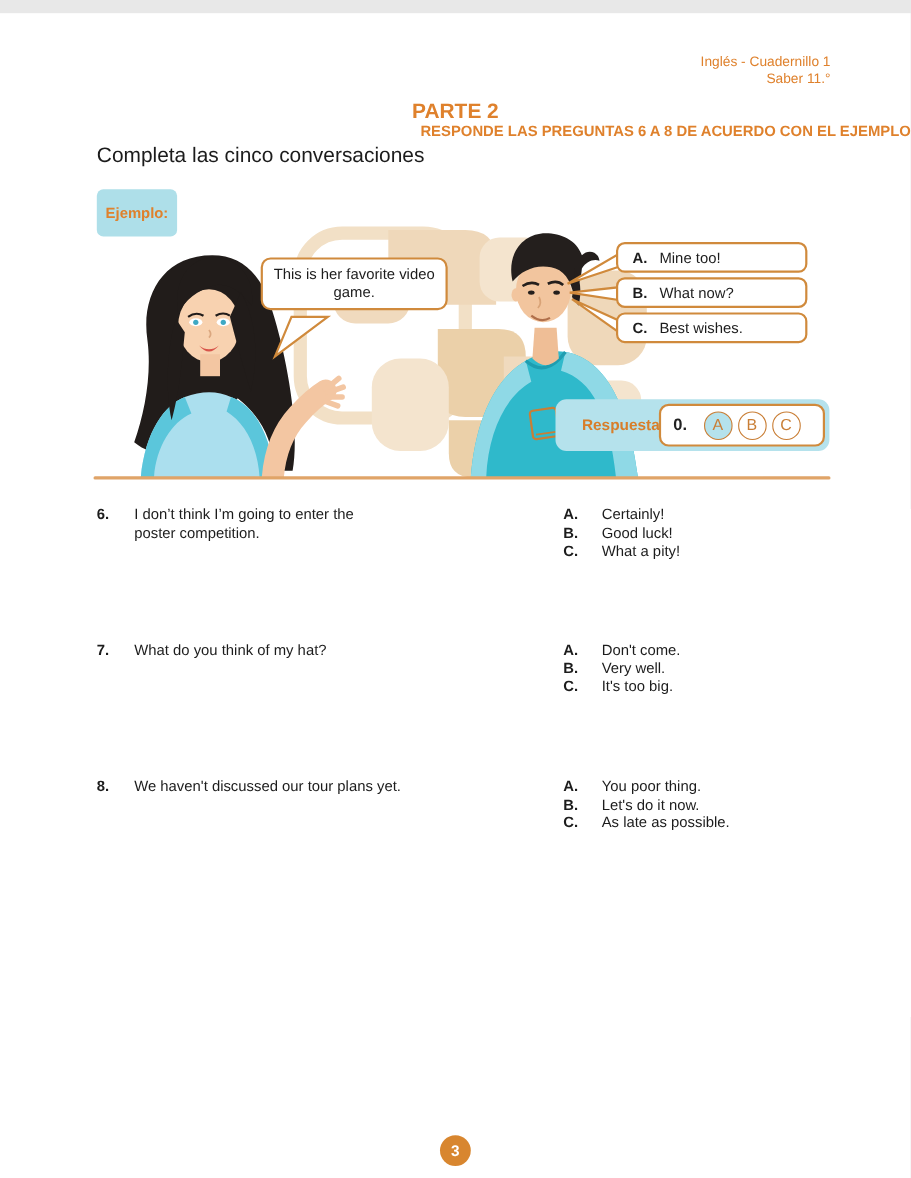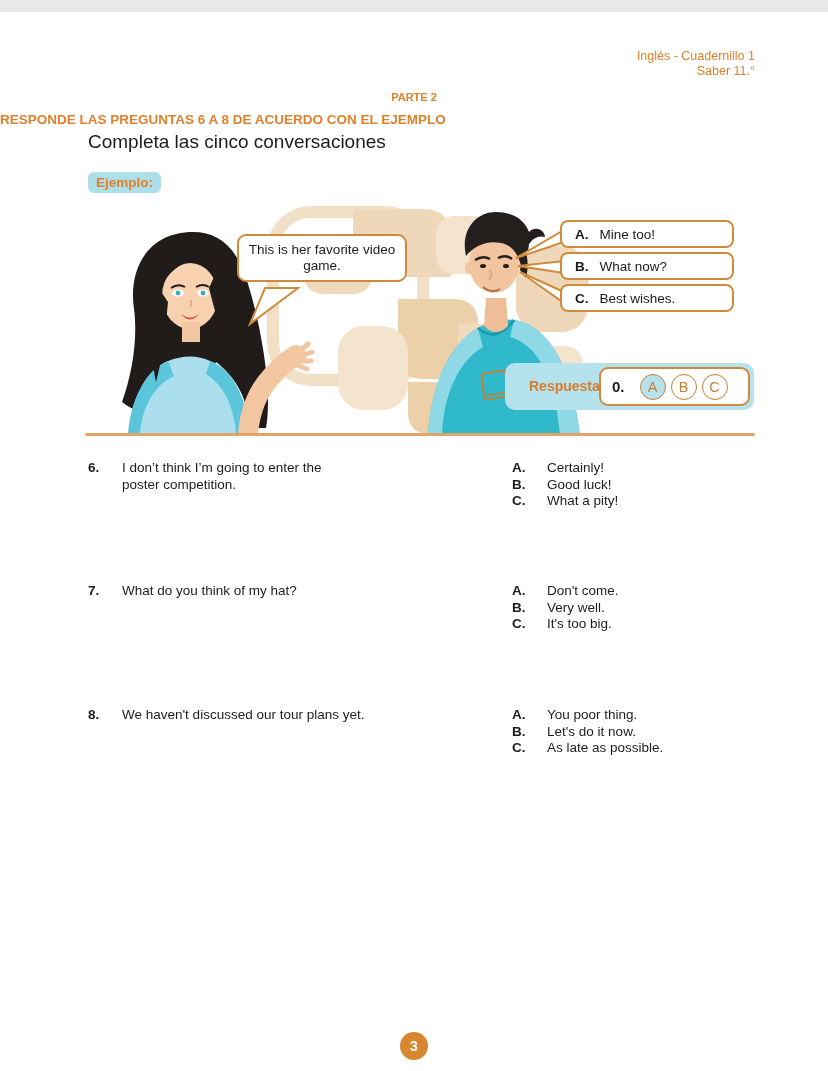--- a/index.html
+++ b/index.html
@@ -5,28 +5,28 @@
   html,body{margin:0;padding:0;background:#e8e8e8;}
   .page{position:relative;width:828px;height:1071px;background:#ffffff;margin:12px auto;
         font-family:"Liberation Sans",sans-serif;color:#1c1c1c;overflow:hidden;}
 
   
   .doc-header{position:absolute;top:37px;right:73px;text-align:right;
               color:#df812c;font-size:12.5px;line-height:15px;}
 
   
   .part-title{position:absolute;top:79px;left:0;width:100%;text-align:center;
-              color:#df812c;font-weight:bold;font-size:11px;}
-  .part-subtitle{position:absolute;top:100px;left:0;width:100%;text-align:left;
+              color:#df812c;font-weight:bold;font-size:19px;}
+  .part-subtitle{position:absolute;top:100px;left:0;width:100%;text-align:right;
               color:#df812c;font-weight:bold;font-size:13.5px;}
 
   
   .instructions{position:absolute;top:121px;left:88px;font-size:19px;line-height:17px;}
   .ejemplo-pill{position:absolute;top:160px;left:88px;background:#aedfe9;color:#df812c;
-              font-weight:bold;font-size:13.5px;padding:3px 8px;border-radius:6px;}
+              font-weight:bold;font-size:13.5px;padding:14px 8px;border-radius:6px;}
 
   
   .illustration{position:absolute;left:98px;top:192px;width:662px;height:230px;}
   .illustration svg{position:absolute;left:0;top:0;}
   .speech-bubble{position:absolute;left:139px;top:30px;width:170px;height:48px;background:#fff;
               border:2px solid #d08a3c;border-radius:9px;display:flex;align-items:center;
               justify-content:center;text-align:center;font-size:13.5px;line-height:16px;
               padding:0 8px;box-sizing:border-box;}
   .option-bubble{position:absolute;left:462px;width:174px;height:28px;background:#fff;
               border:2px solid #d08a3c;border-radius:8px;display:flex;align-items:center;

